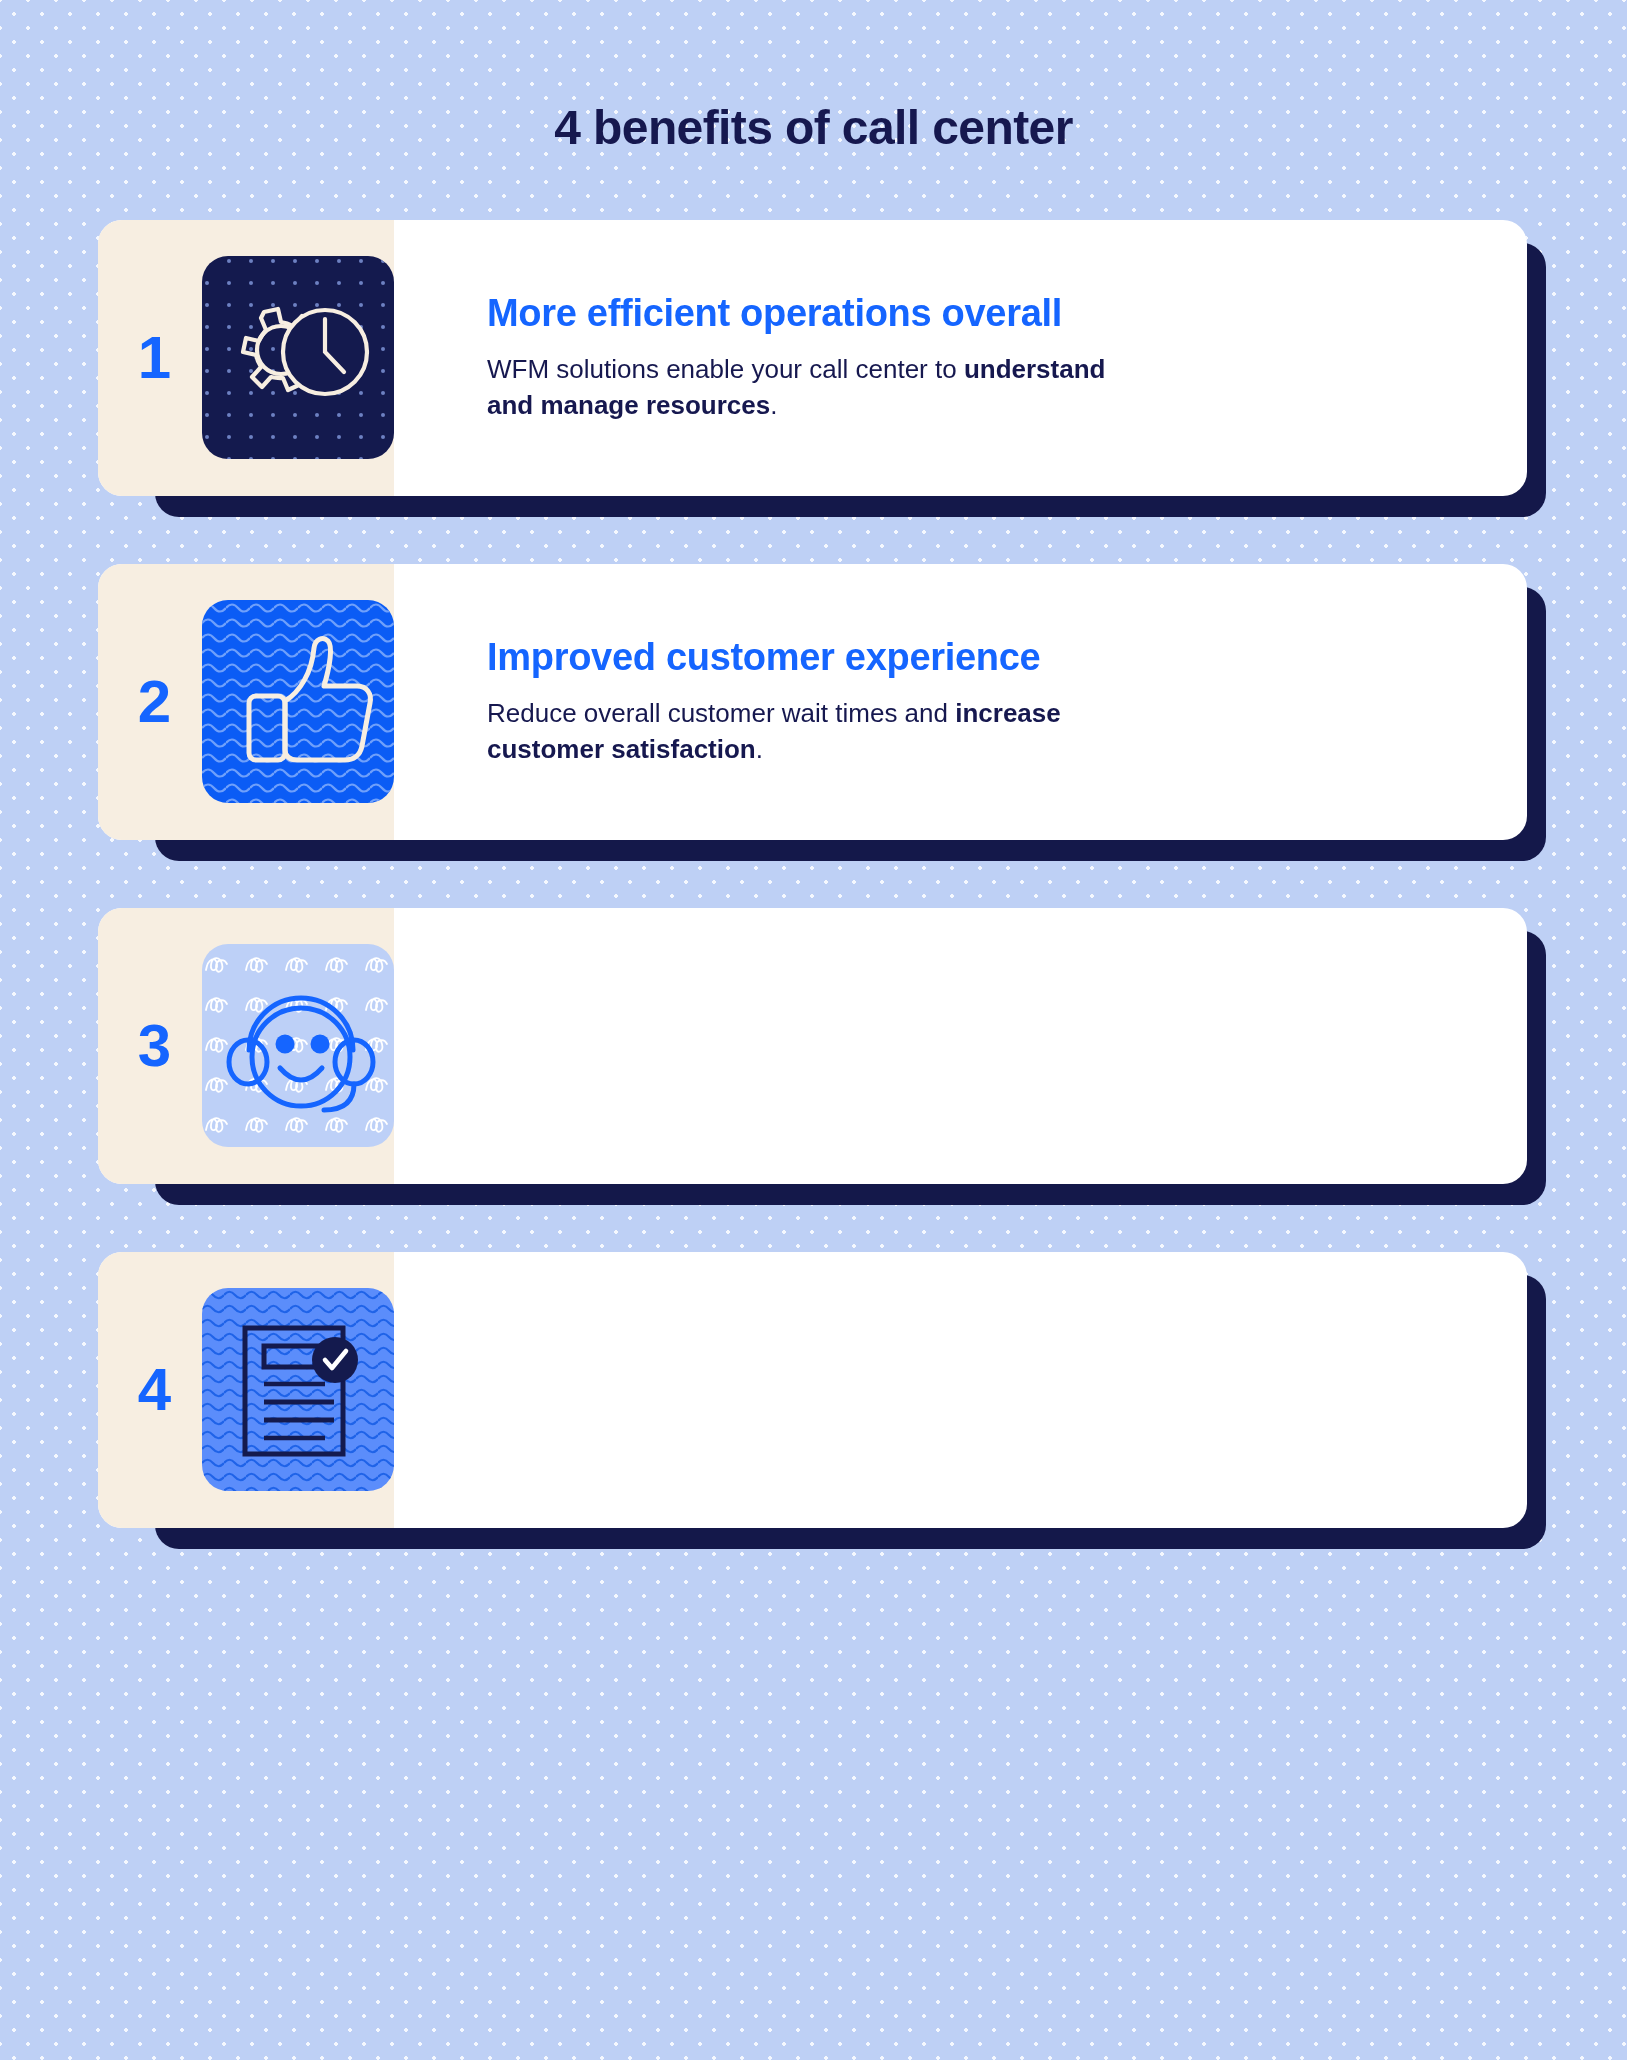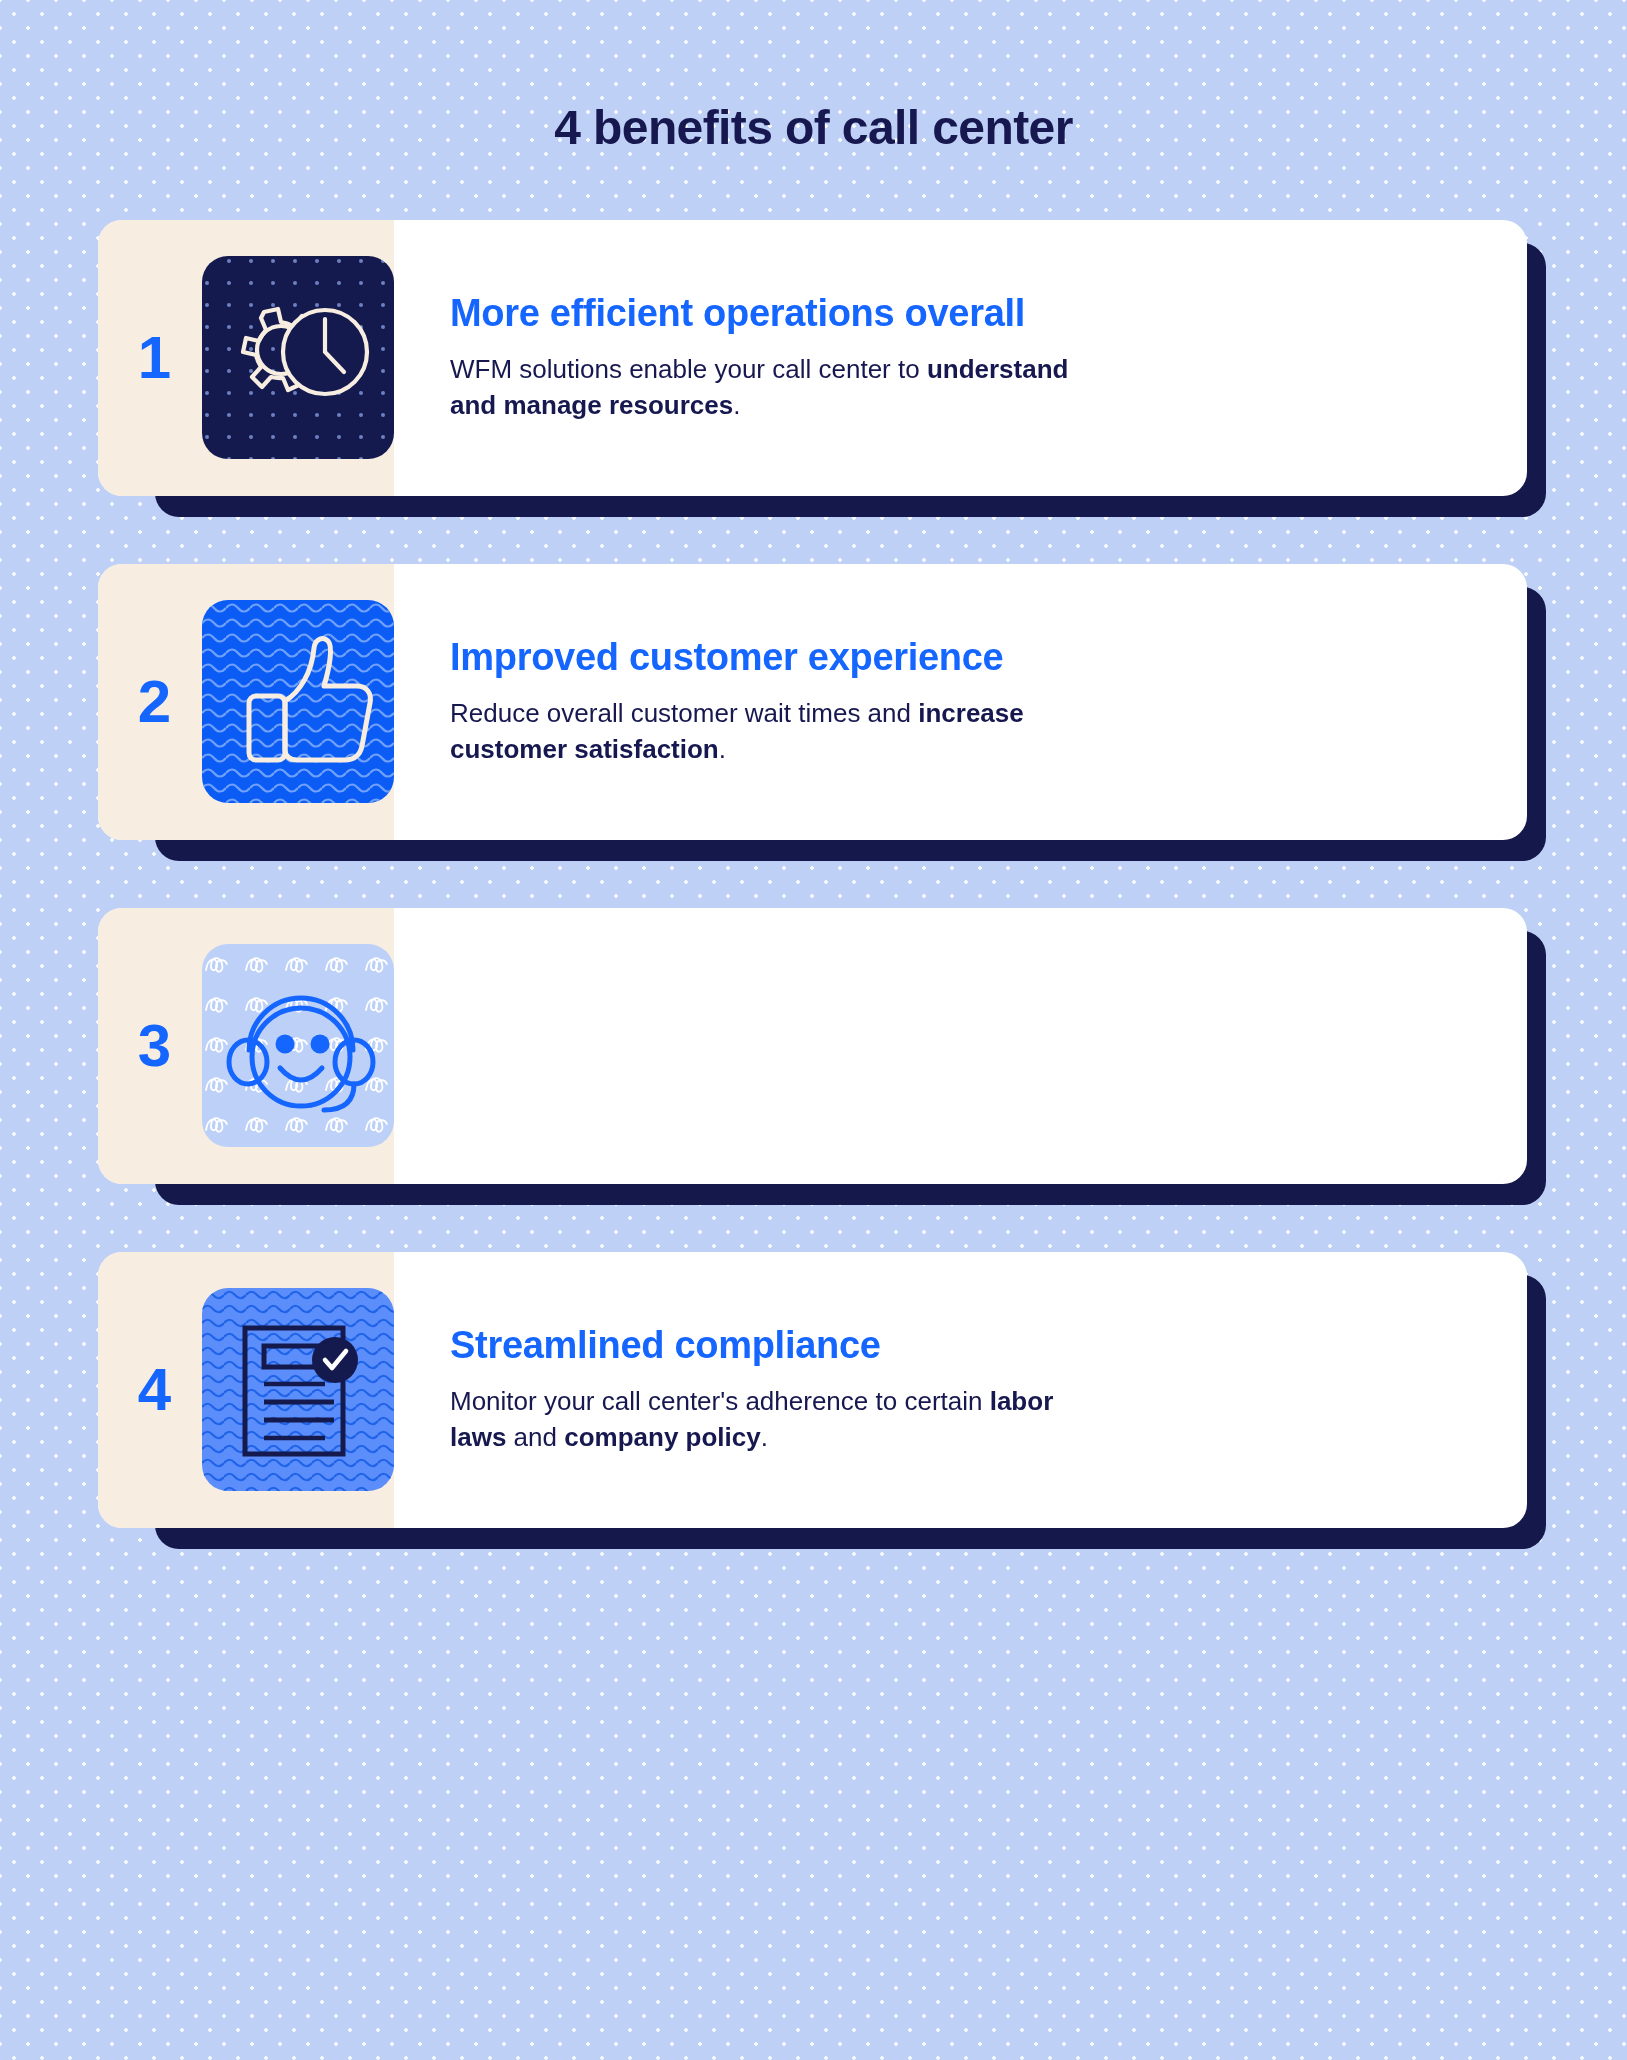--- a/index.html
+++ b/index.html
@@ -94,20 +94,21 @@
     margin-left:-9px;
   }
   .icon-tile svg { position:absolute; inset:0; width:100%; height:100%; }
 
   .card-body {
     flex:1 1 auto;
     padding:48px 60px 48px 56px;
     display:flex;
     flex-direction:column;
     justify-content:center;
+    margin-left:37px;
   }
   .card-heading {
     font-size:38px;
     font-weight:700;
     color:#1565ff;
     line-height:1.18;
     letter-spacing:-0.3px;
     margin-bottom:16px;
   }
   .card-text {
@@ -266,22 +267,16 @@
               <path d="M62 96 L123 96" stroke-width="4.5"></path>
               <path d="M62 114 L132 114" stroke-width="5"></path>
               <path d="M62 132 L132 132" stroke-width="5"></path>
               <path d="M62 150 L123 150" stroke-width="4.5"></path>
             </g>
             <circle cx="133" cy="72" r="23" fill="#141a4e"></circle>
             <path d="M123 72 L130 80 L144 63" fill="none" stroke="#ffffff" stroke-width="4.6" stroke-linecap="round" stroke-linejoin="round"></path>
           </svg>
         </div>
       </div>
-      <div class="card-body">
-        <div class="card-heading">Streamlined compliance</div>
-        <div class="card-text">
-          <span>Monitor your call center's adherence to certain </span><b>labor laws</b><span> and </span><b>company policy</b><span>.</span>
-        </div>
-      </div>
     </div>
   </div>
 
 </div>
 
 </body></html>

